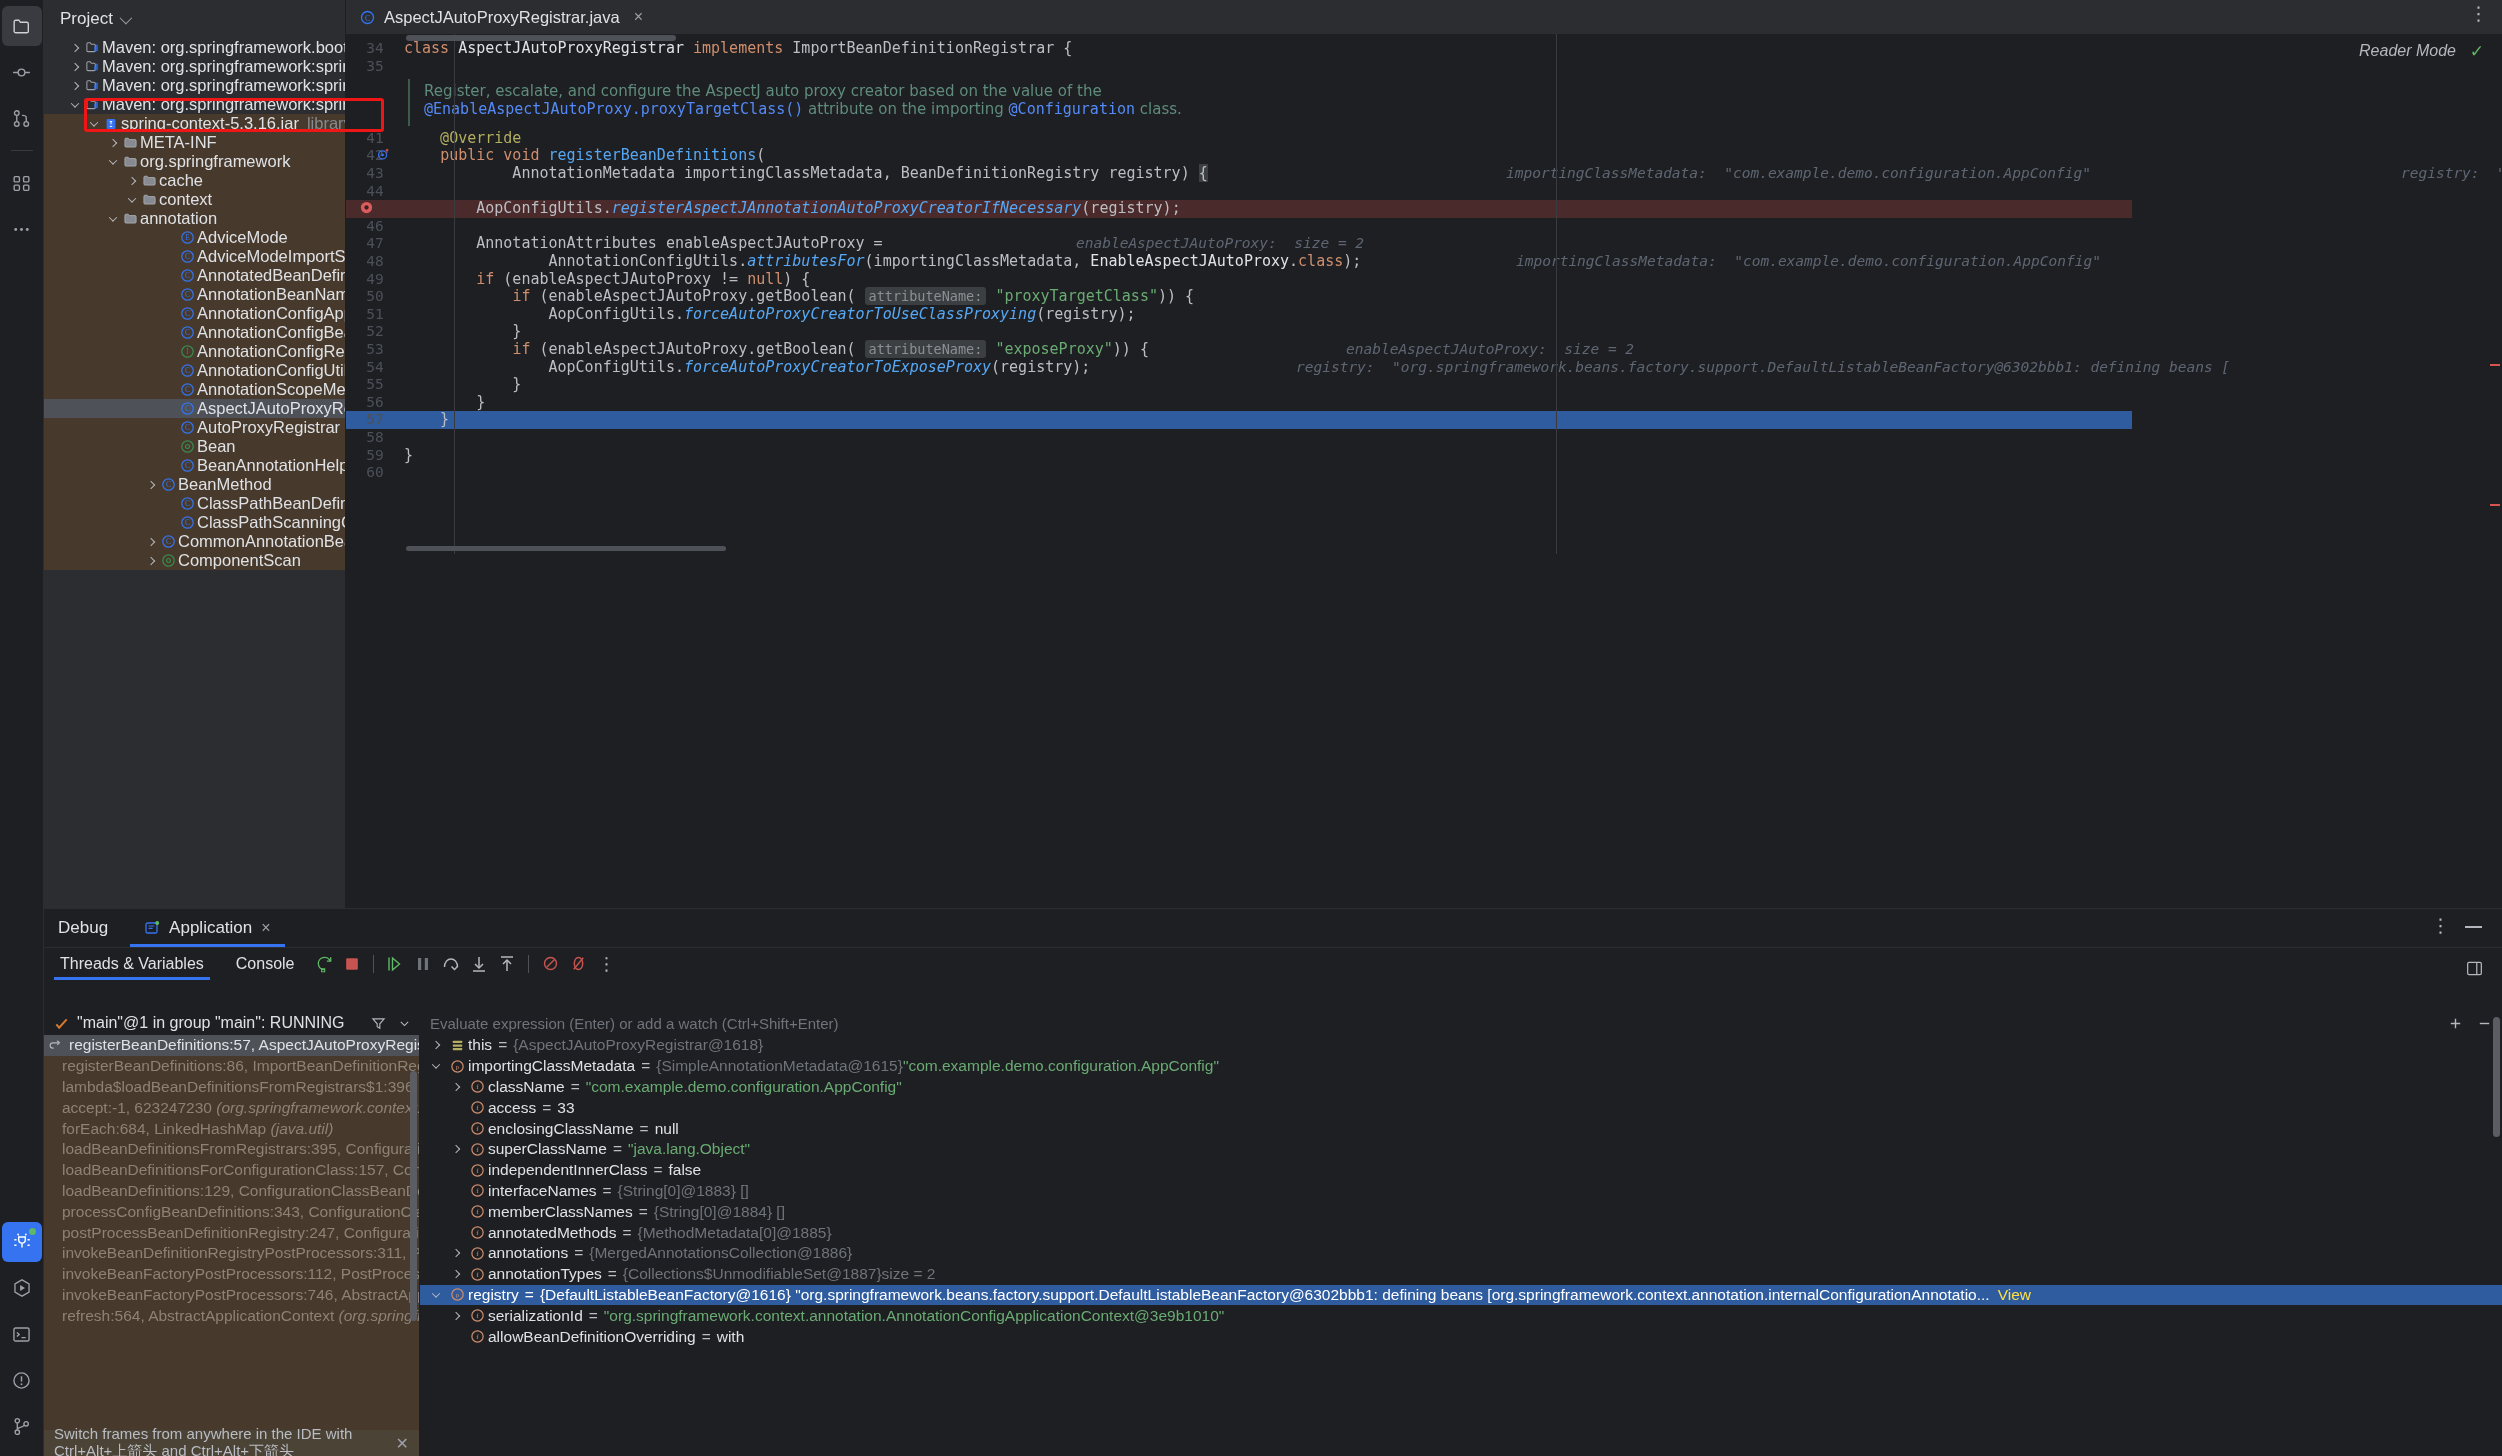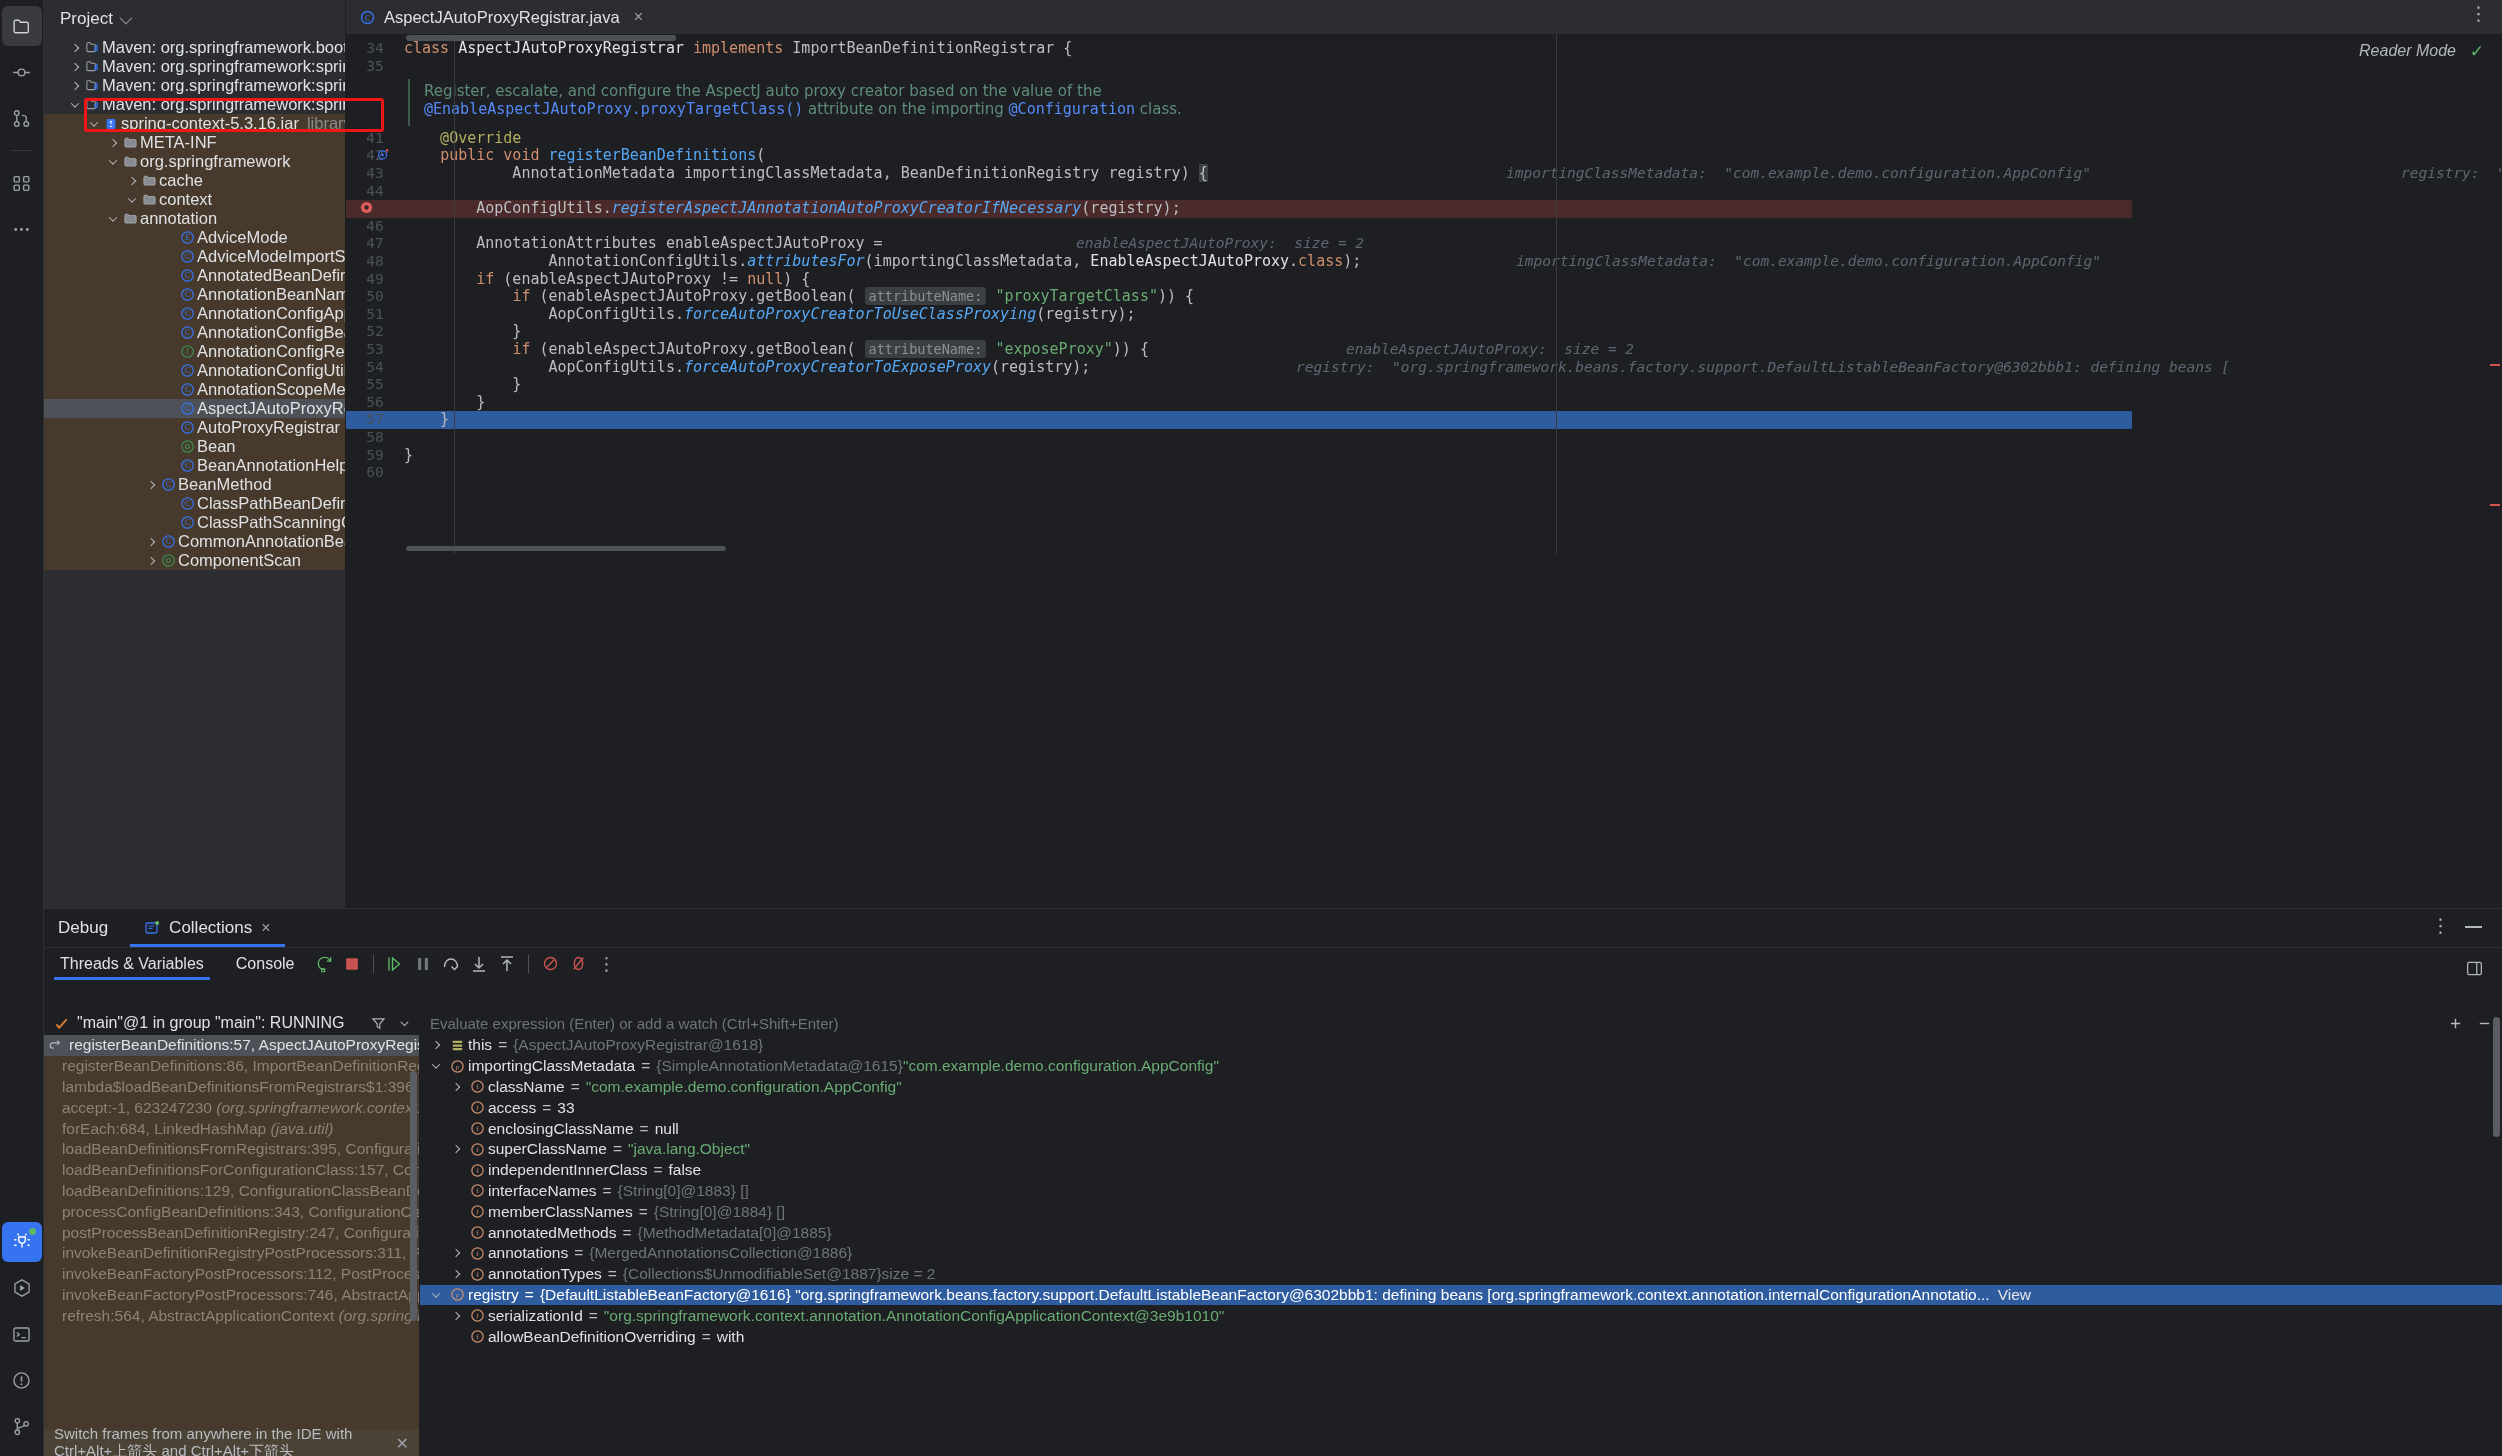--- a/index.html
+++ b/index.html
@@ -157,21 +157,21 @@
   .varrow i { display:block; width:6px; height:6px; border-right:1.5px solid #b4b7bd; border-bottom:1.5px solid #b4b7bd; transform:rotate(-45deg); }
   .varrow.down i { transform:rotate(45deg) translate(-1px,-1px); }
   .vicon { width:22px; flex:0 0 22px; display:flex; align-items:center; justify-content:center; }
   .vname { color:#dfe1e5; }
   .veq { color:#bcbec4; margin:0 6px; }
   .vval-ref { color:#6f737a; }
   .vval-str { color:#6aab73; }
   .vval-num { color:#dfe1e5; }
   .vval-kw { color:#dfe1e5; }
   .vsel-txt { color:#ffffff; }
-  .vlink { color:#e5e5e5; }
+  .vlink { color:#fde047; }
 
   .statushint {
     position:absolute; left:44px; bottom:0; width:375px; height:26px;
     background:#4a4336; display:flex; align-items:center; padding:0 10px;
     font-size:15px; color:#b9bcc2; z-index:20;
   }
   .statushint .x { margin-left:auto; color:#9da0a8; font-size:16px; }
   .vscroll-right { position:absolute; right:2px; top:6px; width:7px; height:120px; background:#5a5d63; border-radius:4px; }
 </style>
 </head>
@@ -602,21 +602,21 @@
 
   <div class="debug-pane">
     <div class="dbg-tabbar">
       <span class="dbg-title">Debug</span>
       <div class="dbg-tab active">
         <svg width="16" height="16" viewBox="0 0 16 16">
             <rect x="2" y="3" width="11" height="10" rx="1.6" fill="none" stroke="#3574f0" stroke-width="1.3"></rect>
             <path d="M4.6 6h5.6M4.6 8.4h4" stroke="#3574f0" stroke-width="1.1"></path>
             <circle cx="13.2" cy="3" r="2" fill="#5fb865"></circle>
           </svg>
-        <span>Collections</span>
+        <span>Application</span>
         <span class="dbg-tabclose">×</span>
       </div>
       <div class="dbg-kebab">⋮</div>
       <div class="dbg-min"></div>
     </div>
 
     <div class="dbg-toolbar">
       <div class="dt-tab active">
           <span>Threads &amp; Variables</span>
         </div>

